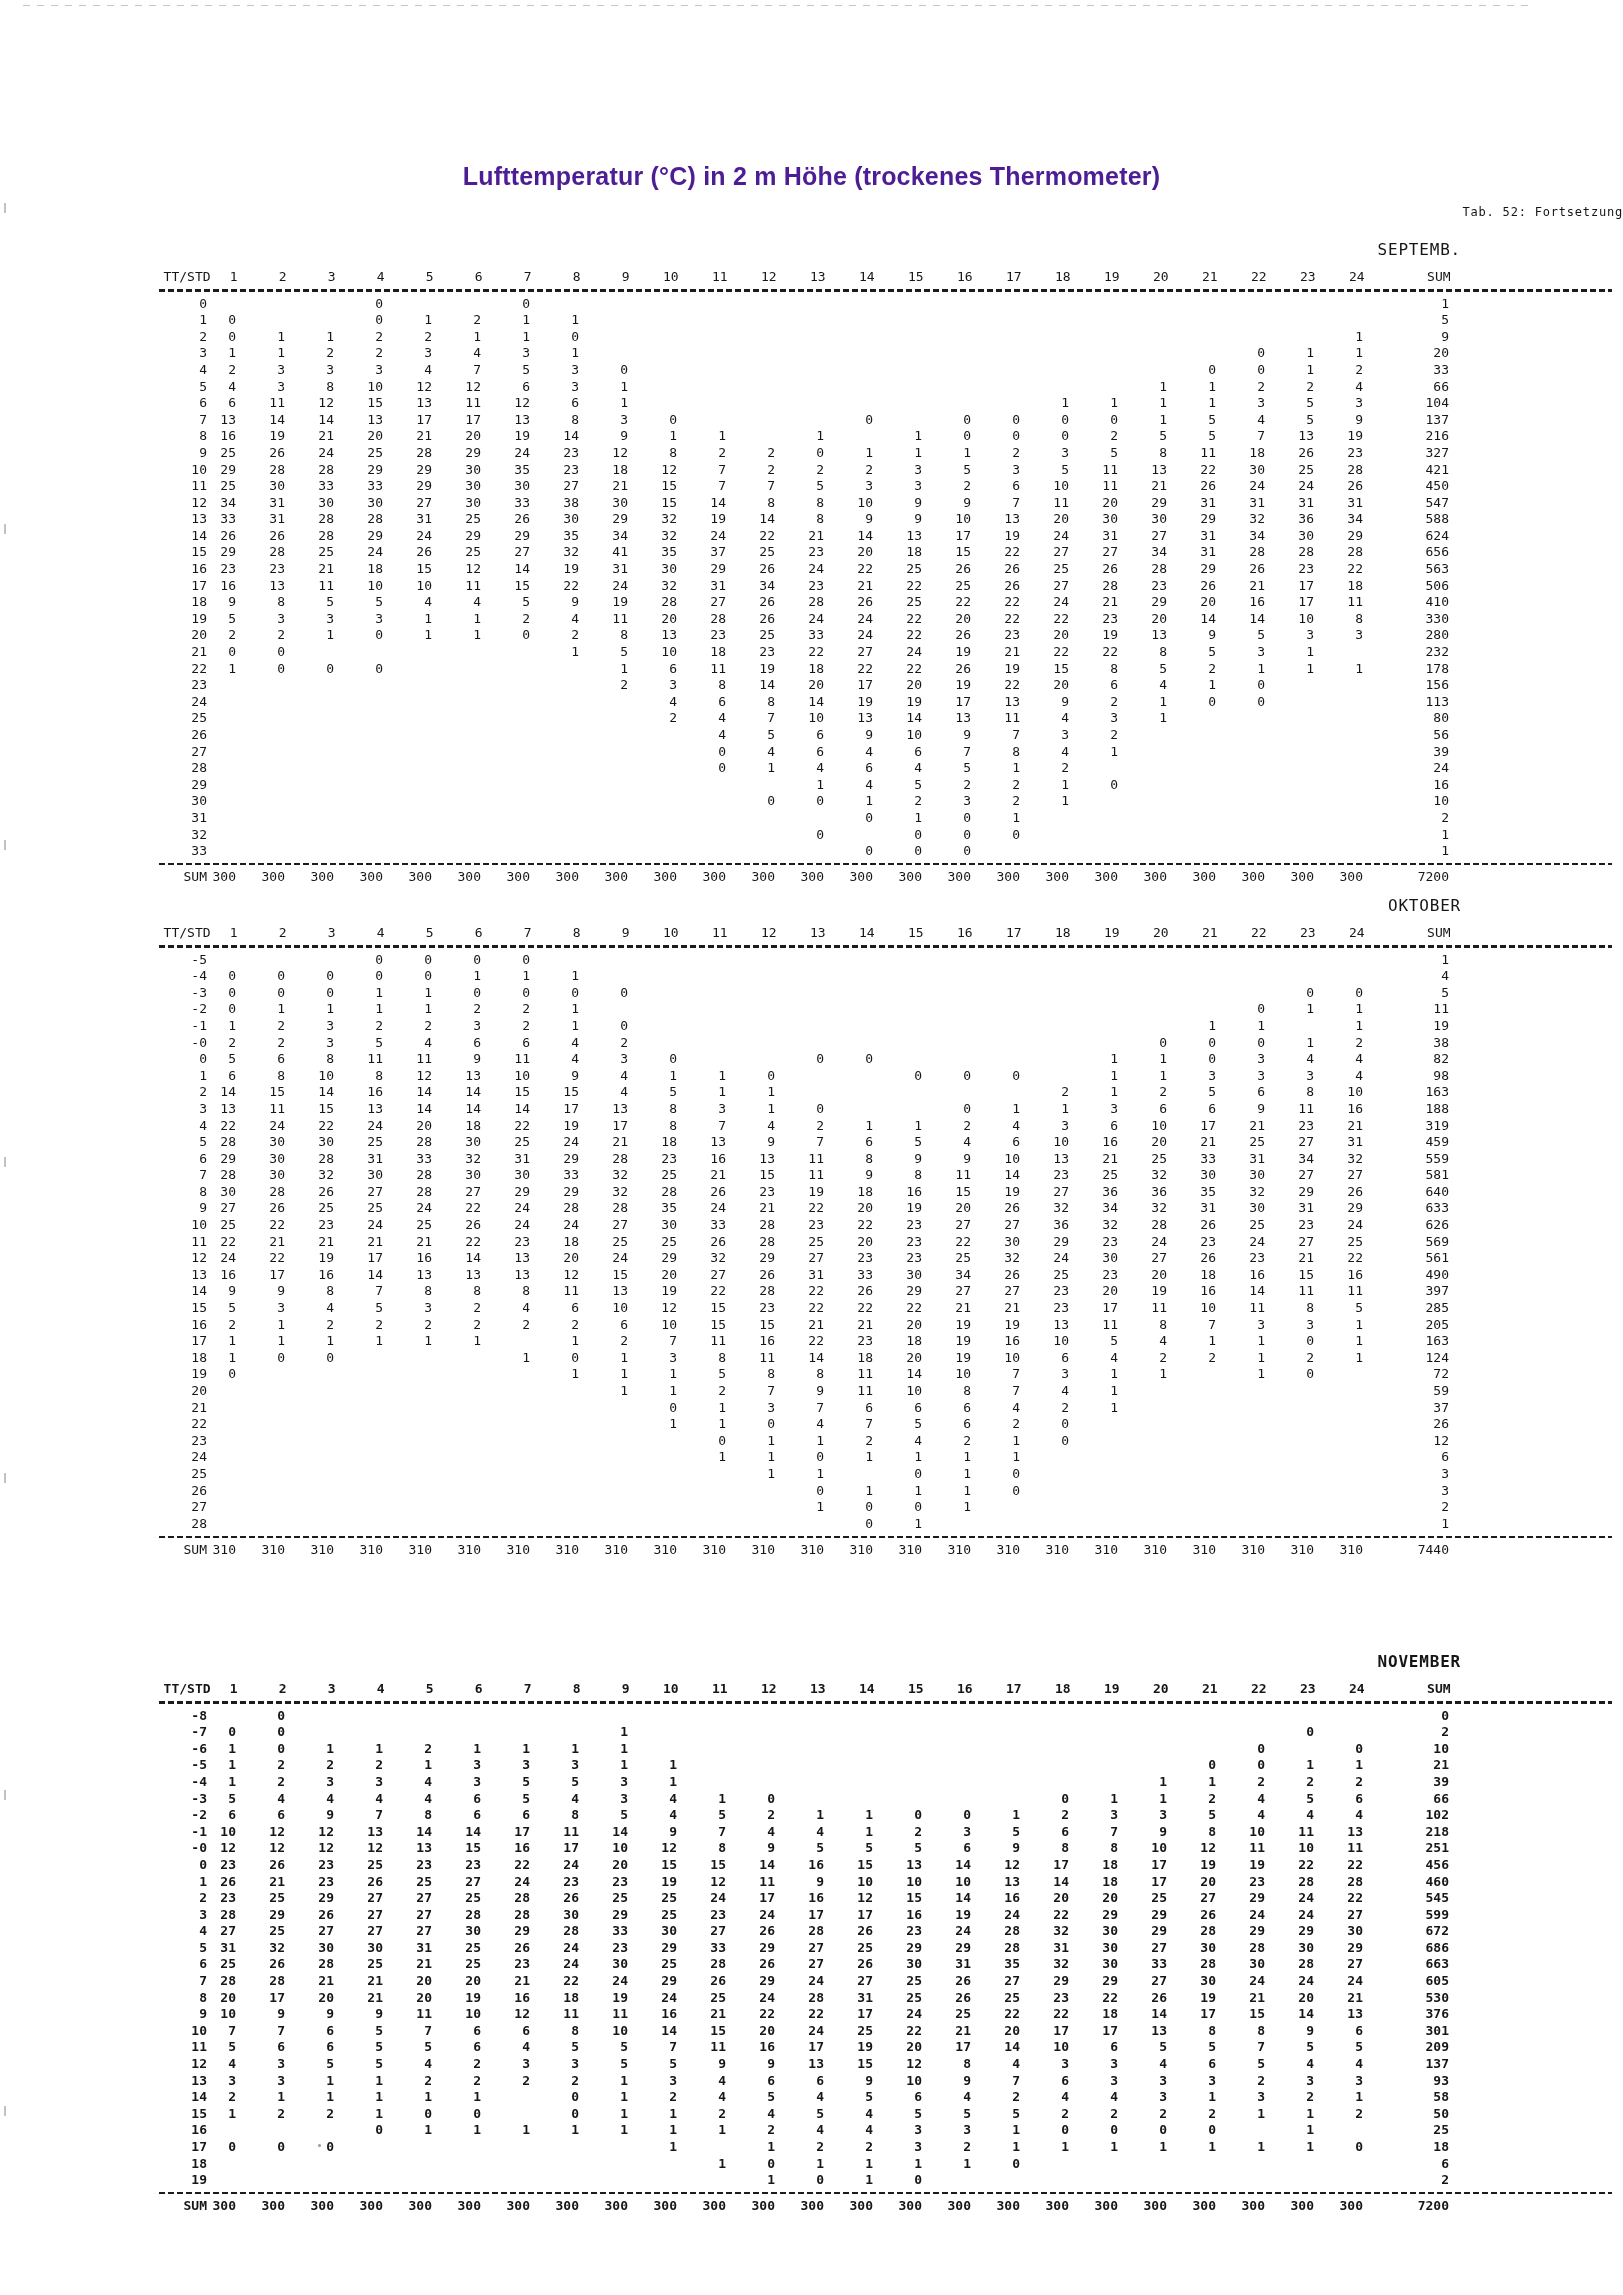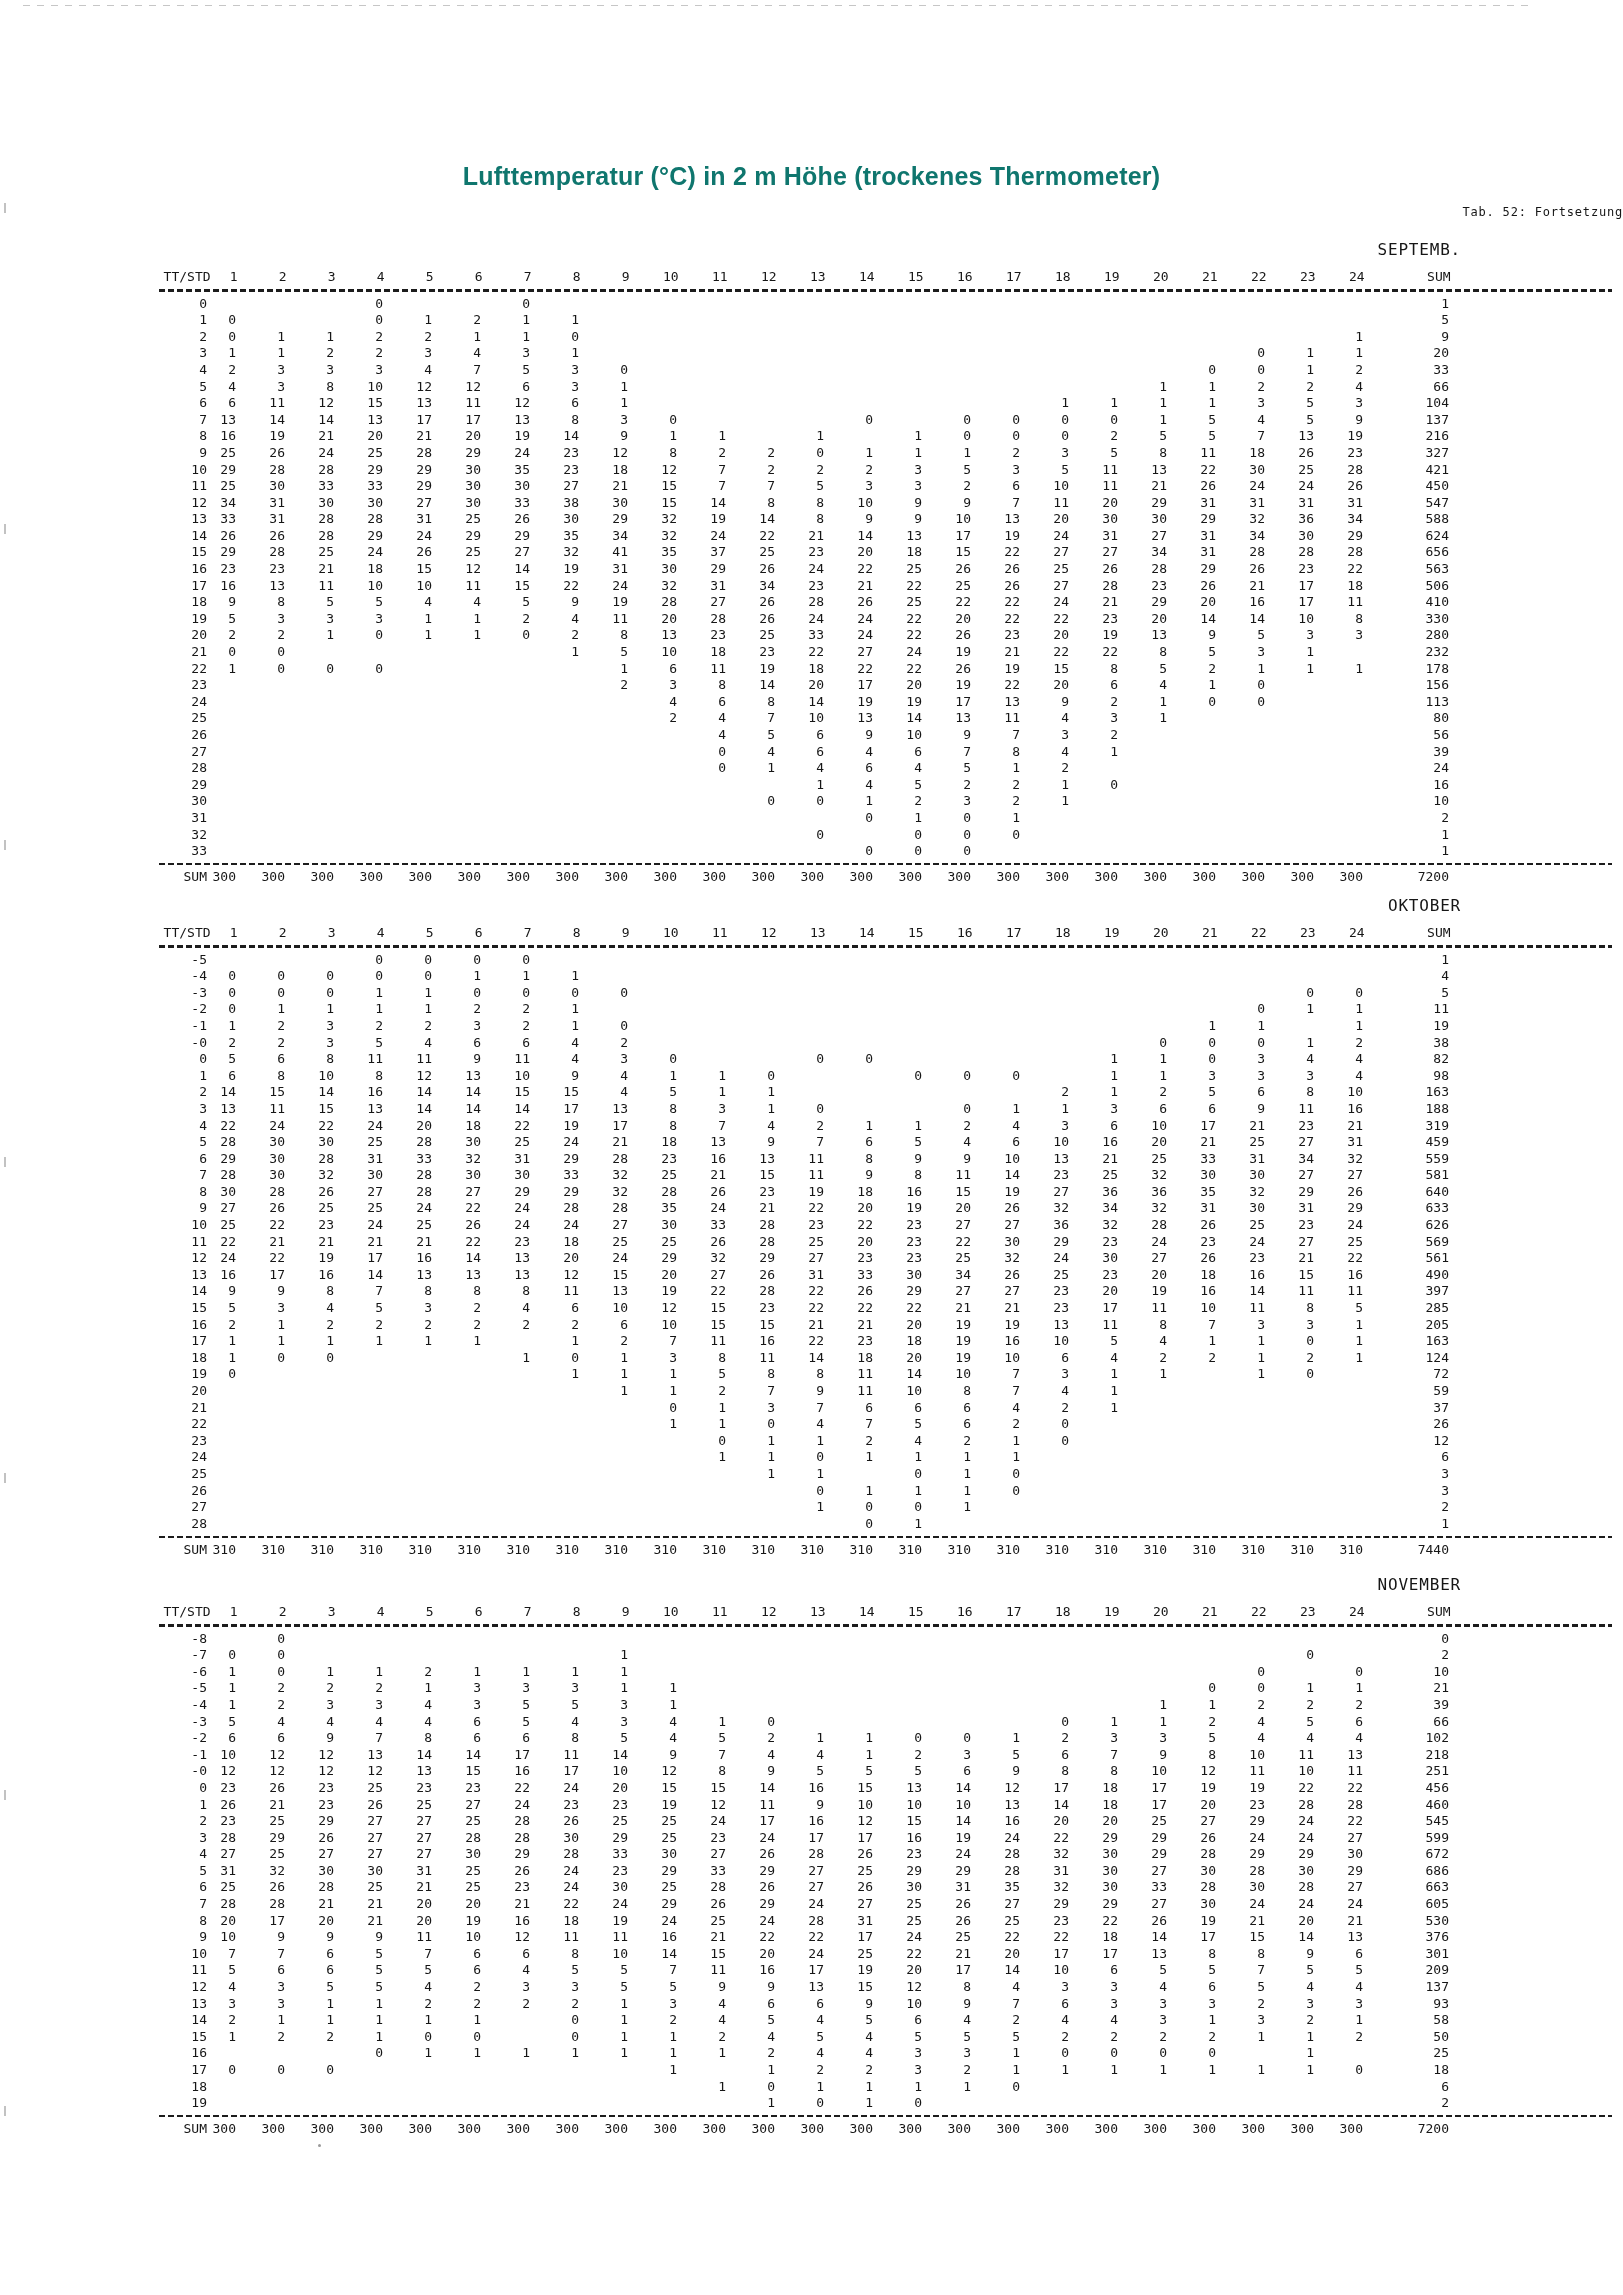--- a/index.html
+++ b/index.html
@@ -4,30 +4,30 @@
 <style>
   html,body{margin:0;padding:0;}
   body{
     width:1623px;height:2295px;position:relative;background:#ffffff;
     font-family:"DejaVu Sans Mono",monospace;color:#161616;
     -webkit-font-smoothing:none;
   }
   .page-title{
     position:absolute;top:162px;left:0;width:1623px;text-align:center;
     font-family:"Liberation Sans",sans-serif;font-weight:bold;font-size:25px;
-    letter-spacing:0.2px;color:#0f766e;
+    letter-spacing:0.2px;color:#4c1d95;
   }
   .subtitle{
     position:absolute;top:205px;left:0;width:1623px;text-align:right;
     font-size:12px;letter-spacing:0.8px;
   }
   .tsec{position:absolute;left:162px;width:1302px;}
   .t0{top:242px;}
   .t1{top:898px;}
-  .t2{top:1577px;}
+  .t2{top:1654px;font-weight:bold;}
   .month{
     width:1299px;text-align:right;font-size:16px;letter-spacing:0.8px;
     height:16px;line-height:16px;margin-bottom:11.4px;
   }
   .row{display:flex;height:16.6px;line-height:16.6px;font-size:13px;white-space:pre;}
   .tt{width:45px;text-align:right;flex:none;}
   .thead .tt{text-align:right;padding-left:1.6px;}
   .c{width:49px;text-align:right;flex:none;}
   .c.first{margin-left:-20px;}
   .sumcell{width:86px;text-align:right;flex:none;}

